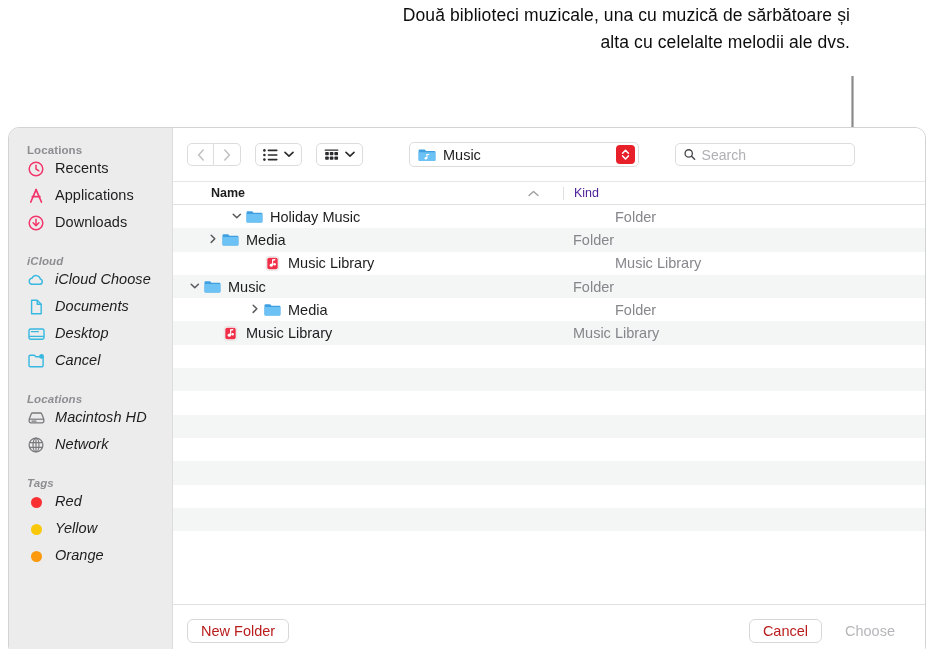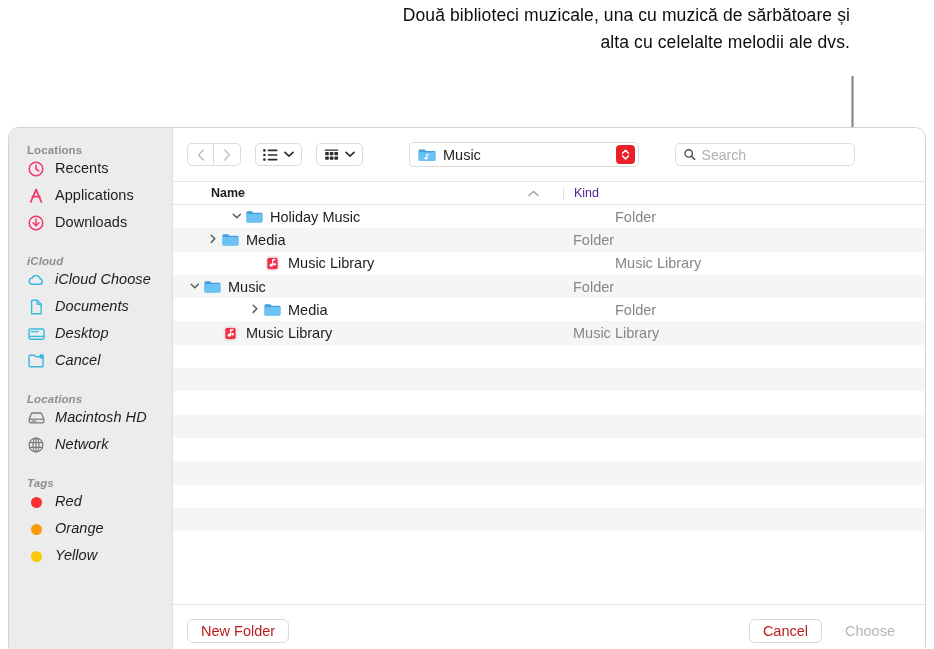--- a/index.html
+++ b/index.html
@@ -438,29 +438,29 @@
       <div class="sb-group">
         <div class="sb-group-title">Tags</div>
         <div class="sb-item">
           <span class="sb-icon">
             <span class="tag-dot" style="background:#fa2f32"></span>
           </span>
           <span>Red</span>
         </div>
         <div class="sb-item">
           <span class="sb-icon">
+            <span class="tag-dot" style="background:#fac80a"></span>
+          </span>
+          <span>Yellow</span>
+        </div>
+        <div class="sb-item">
+          <span class="sb-icon">
             <span class="tag-dot" style="background:#fa9a0c"></span>
           </span>
           <span>Orange</span>
-        </div>
-        <div class="sb-item">
-          <span class="sb-icon">
-            <span class="tag-dot" style="background:#fac80a"></span>
-          </span>
-          <span>Yellow</span>
         </div>
       </div>
     </div>
 
   <div id="content">
 
     <div id="toolbar">
 
       <div class="tb-seg">
         <div class="navbtn left">

